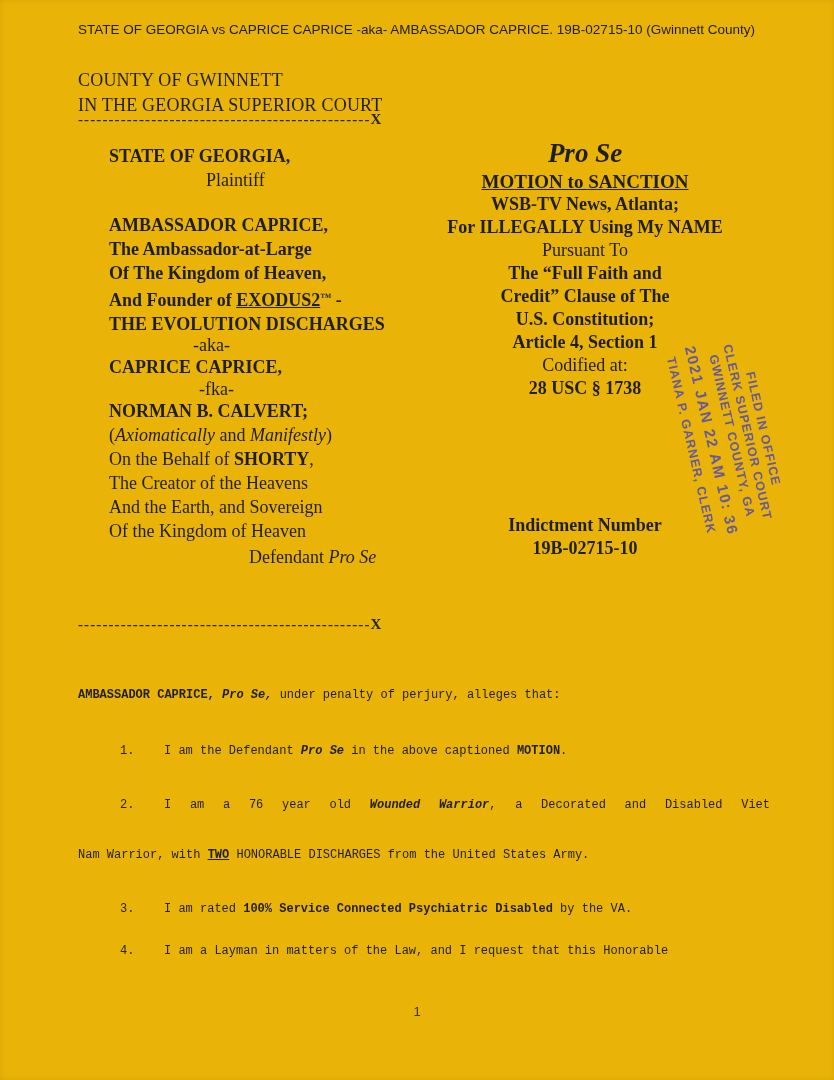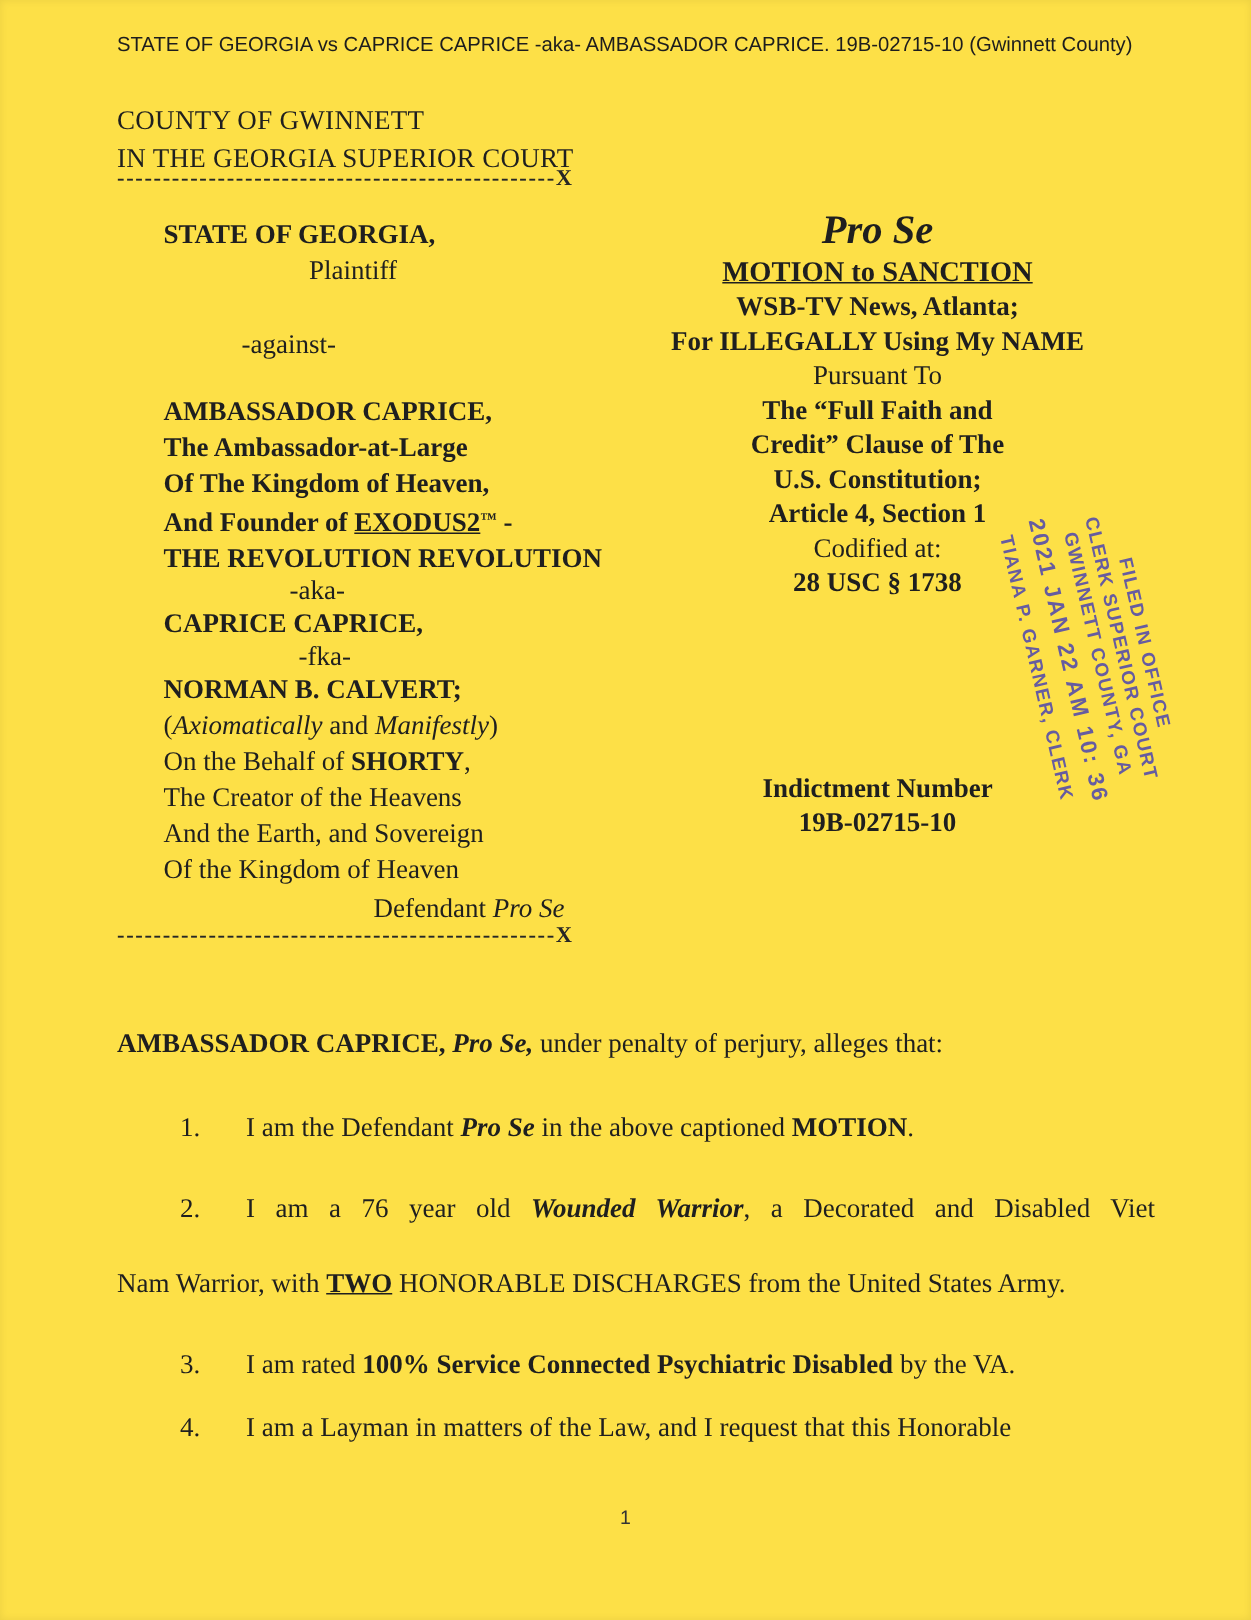--- a/index.html
+++ b/index.html
@@ -1,16 +1,16 @@
 <!DOCTYPE html>
 <html><head>
 <meta charset="utf-8">
 <style>
   html,body{margin:0;padding:0;background:#e9e9e9;}
-  .page{position:relative;width:834px;height:1080px;background:#fde047;overflow:hidden;
+  .page{position:relative;width:834px;height:1080px;background:#eab308;overflow:hidden;
         font-family:"Liberation Serif","DejaVu Serif",serif;color:#1f1f1f;
         box-shadow:inset 0 0 6px rgba(0,0,0,.08);}
   .b{font-weight:bold;}
   .i{font-style:italic;}
   .bi{font-weight:bold;font-style:italic;}
   .u{text-decoration:underline;}
   .tm{font-size:11px;vertical-align:5px;font-weight:bold;}
 
   .case-header{position:absolute;left:78px;top:22px;width:700px;
         font-family:"Liberation Sans","DejaVu Sans",sans-serif;font-size:13.5px;color:#1d1d1d;}
@@ -40,21 +40,21 @@
   .indictment-number{font-weight:bold;}
 
   .stamp{position:absolute;left:602px;top:392px;width:250px;text-align:center;
         transform:rotate(77deg);transform-origin:center;
         font-family:"Liberation Sans","DejaVu Sans",sans-serif;font-weight:bold;
         color:#5a51a8;opacity:.92;}
   .s-small{font-size:12.5px;letter-spacing:1px;line-height:16px;}
   .s-date{font-size:15px;letter-spacing:1.5px;line-height:20px;margin-top:3px;white-space:nowrap;}
   .s-clerk{font-size:12.5px;letter-spacing:1px;line-height:16px;margin-top:3px;}
 
-  .body-block{position:absolute;left:78px;top:682px;width:692px;font-size:18px;line-height:26px;}
+  .body-block{position:absolute;left:78px;top:682px;width:692px;font-size:12px;line-height:26px;font-family:Liberation Mono, monospace;}
   .item1{margin-top:30px;}
   .item2{margin-top:28px;}
   .item2-line1{text-align:justify;text-align-last:justify;}
   .item2-line2{margin-top:24px;}
   .item3{margin-top:28px;}
   .item4{margin-top:16px;}
   .num{display:inline-block;margin-left:42px;width:44px;}
 
   .pagenum{position:absolute;left:0;right:0;top:1004px;text-align:center;
         font-family:"Liberation Sans","DejaVu Sans",sans-serif;font-size:13px;color:#333;}
@@ -69,26 +69,25 @@
   <div class="court">
     <div>COUNTY OF GWINNETT</div>
     <div>IN THE GEORGIA SUPERIOR COURT</div>
   </div>
 
   <div class="divider d1">------------------------------------------------X</div>
 
   <div class="parties">
     <div class="b">STATE OF GEORGIA,</div>
     <div class="ind-plaintiff">Plaintiff</div>
-    <div class="ind-against">-against-</div>
     <div class="b gap-def">AMBASSADOR CAPRICE,</div>
     <div class="b">The Ambassador-at-Large</div>
     <div class="b">Of The Kingdom of Heaven,</div>
     <div class="b"><span>And Founder of </span><span class="u">EXODUS2</span><span class="tm">™</span><span> -</span></div>
-    <div class="b">THE REVOLUTION REVOLUTION</div>
+    <div class="b">THE EVOLUTION DISCHARGES</div>
     <div class="ind-aka">-aka-</div>
     <div class="b">CAPRICE CAPRICE,</div>
     <div class="ind-fka">-fka-</div>
     <div class="b">NORMAN B. CALVERT;</div>
     <div><span>(</span><span class="i">Axiomatically</span><span> and </span><span class="i">Manifestly</span><span>)</span></div>
     <div><span>On the Behalf of </span><span class="b">SHORTY</span><span>,</span></div>
     <div>The Creator of the Heavens</div>
     <div>And the Earth, and Sovereign</div>
     <div>Of the Kingdom of Heaven</div>
     <div class="ind-role"><span>Defendant </span><span class="i">Pro Se</span></div>

